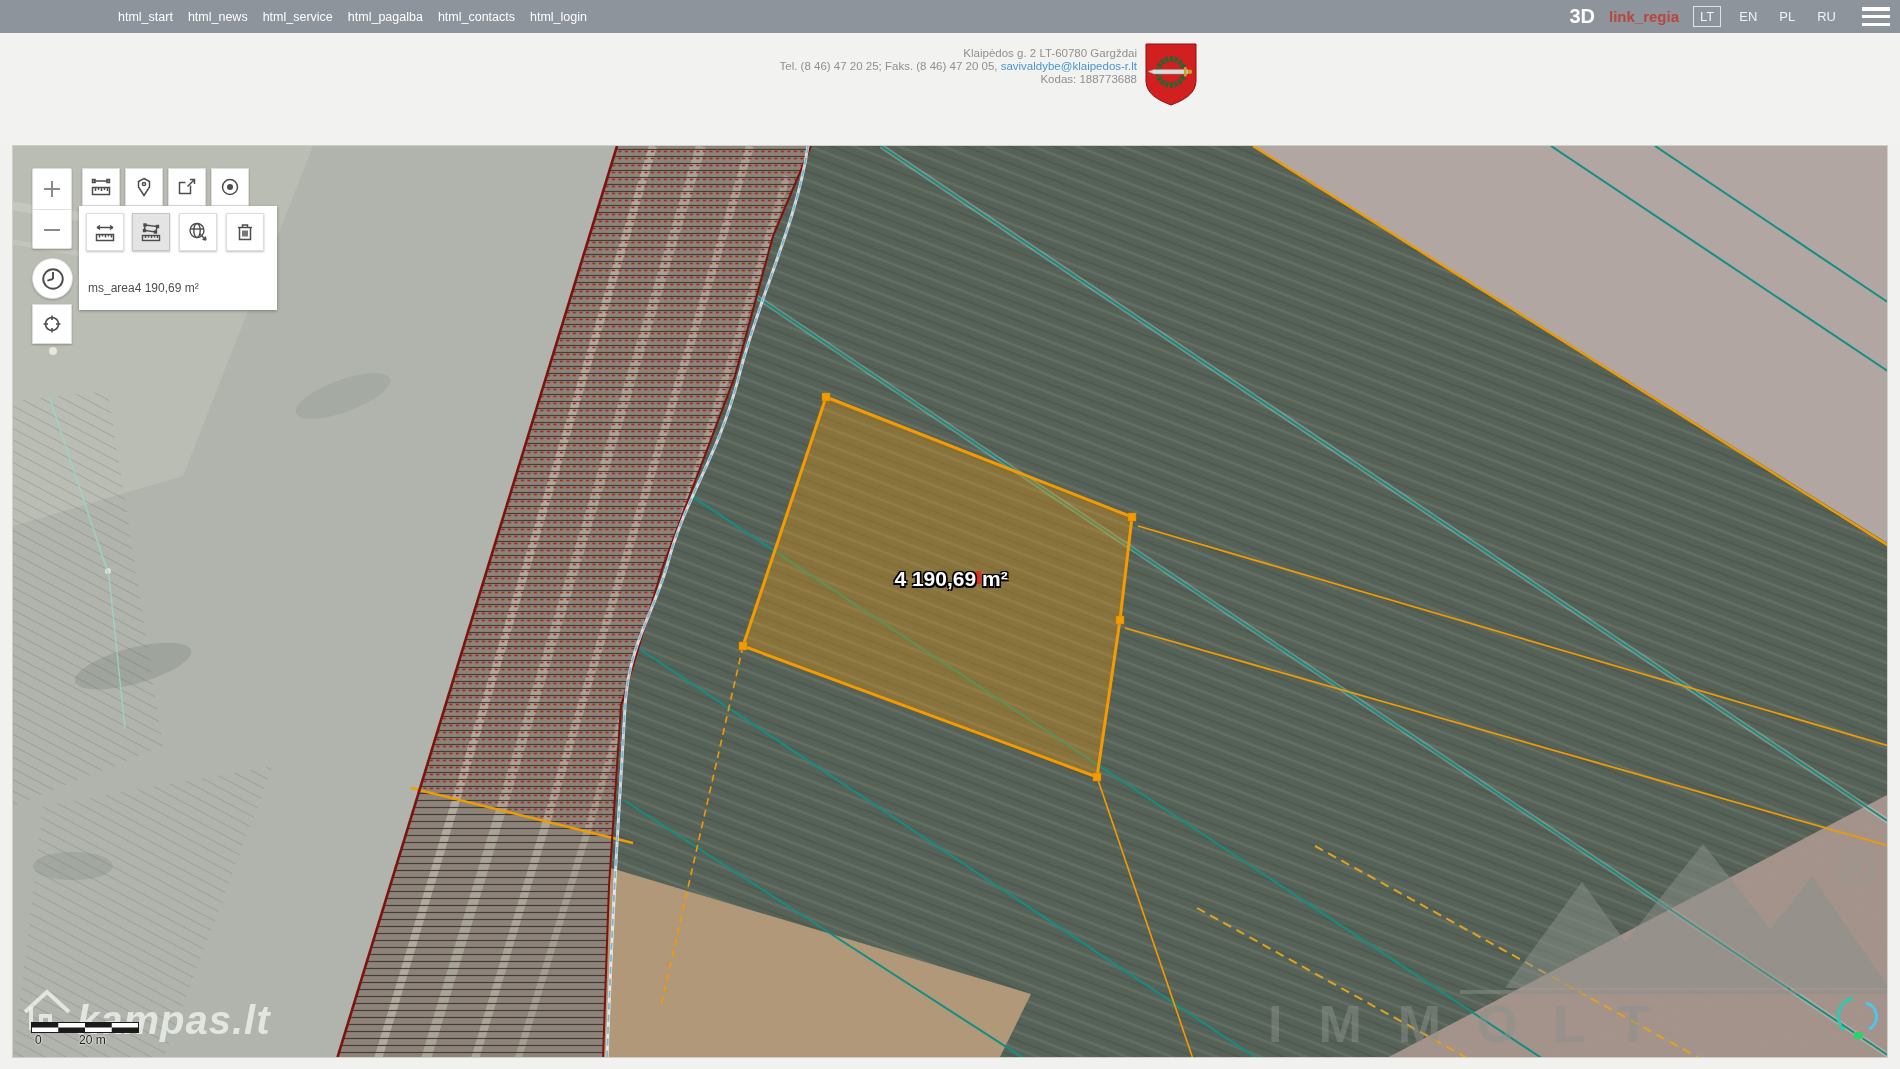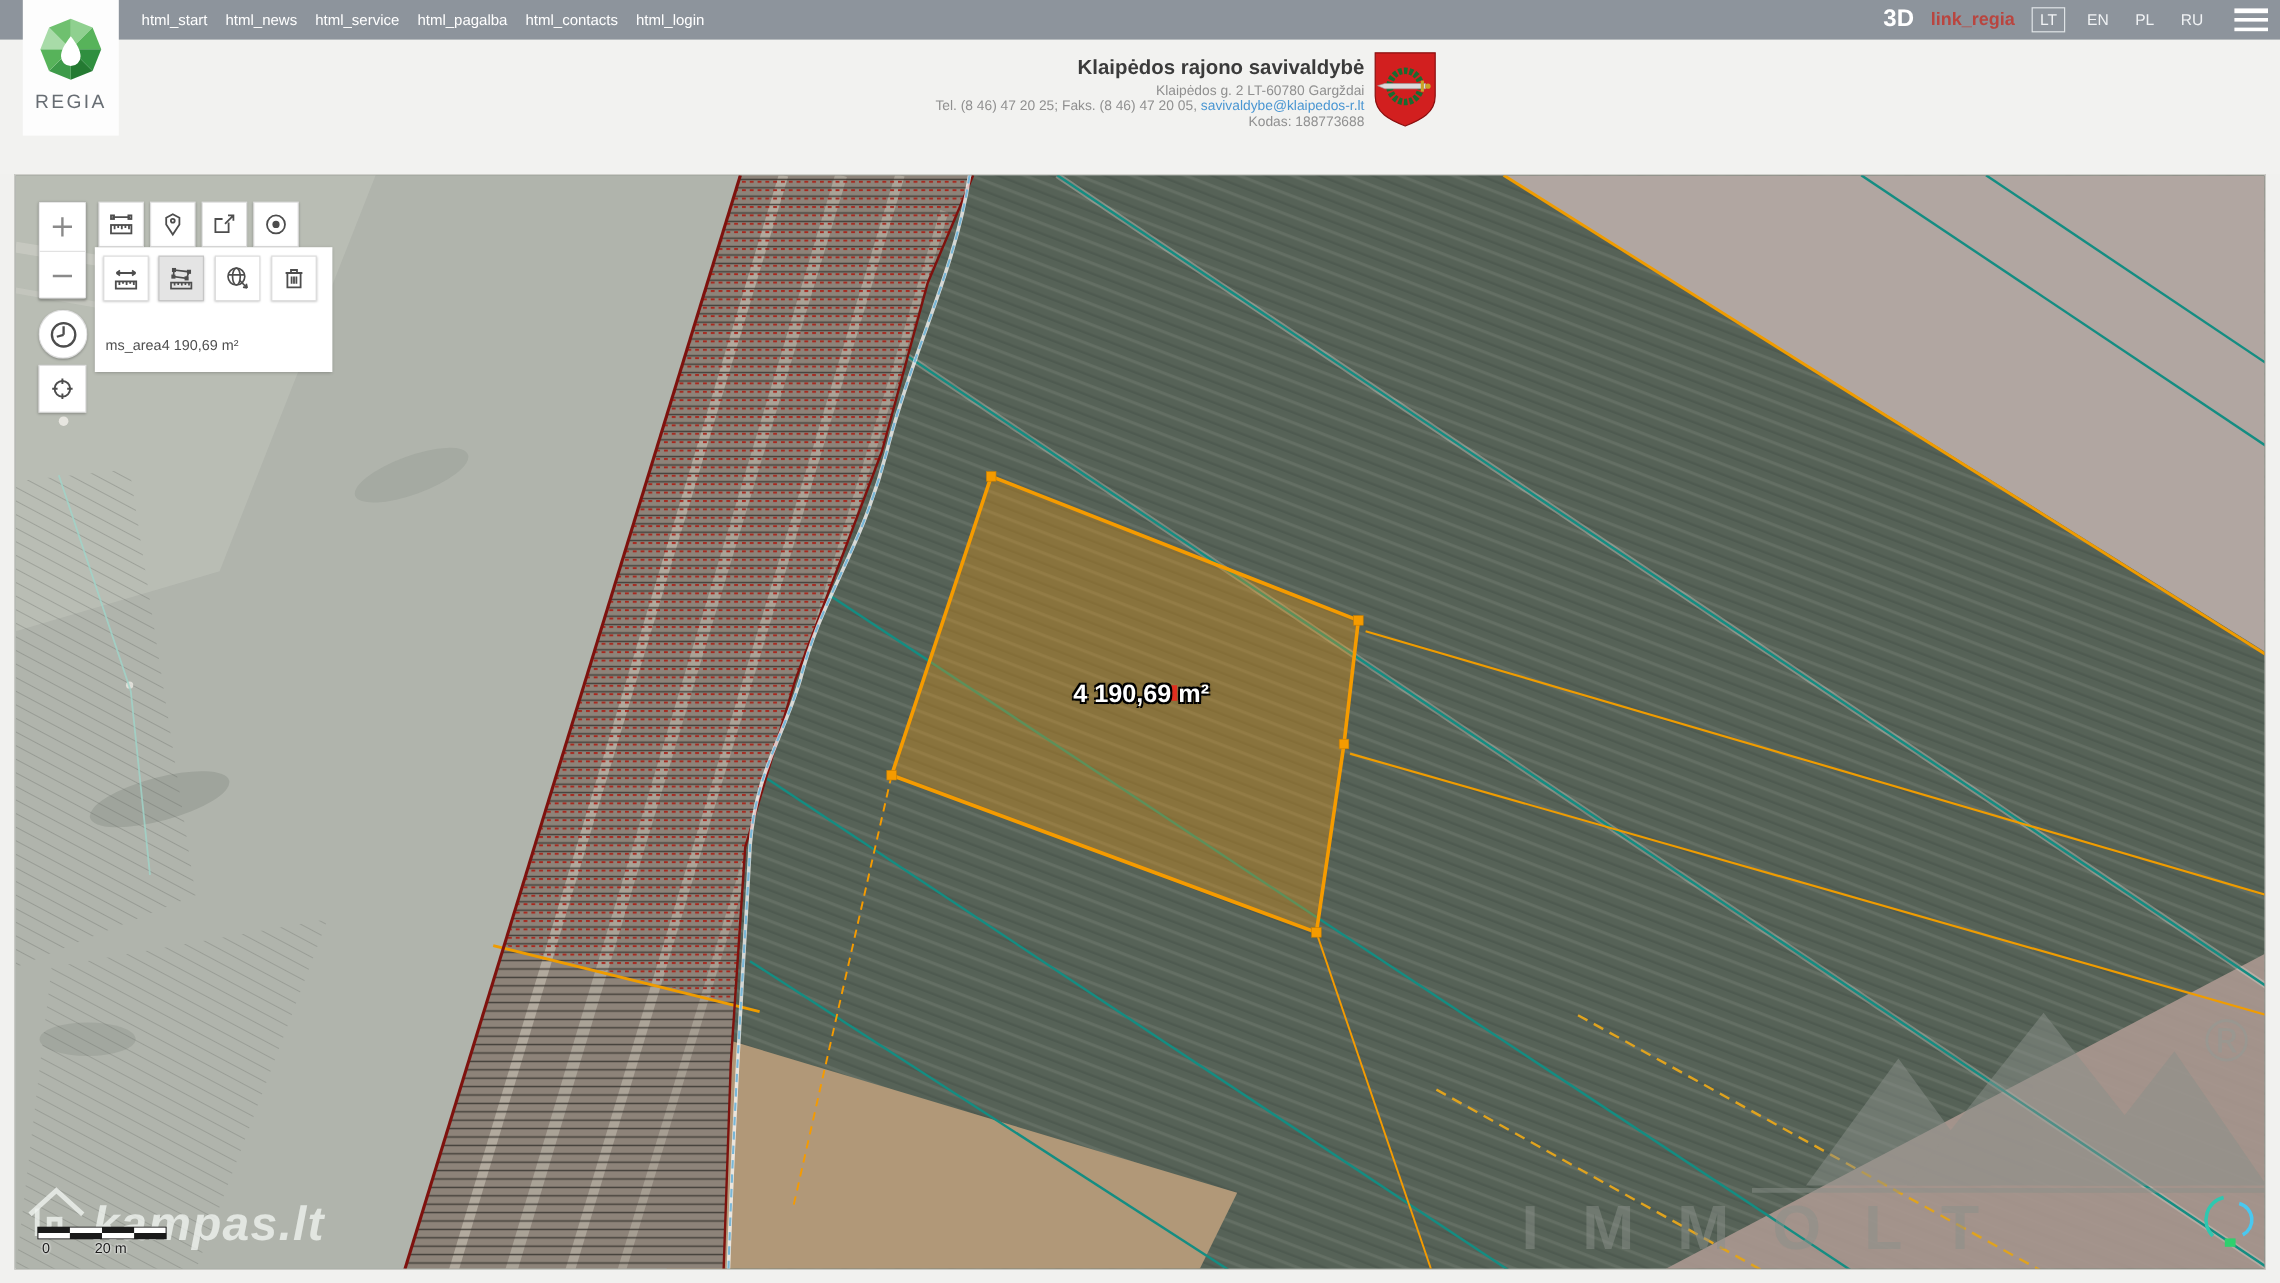--- a/index.html
+++ b/index.html
@@ -85,38 +85,23 @@
       <span class="lang">PL</span>
       <span class="lang">RU</span>
       <div class="burger">
           <span></span>
           <span></span>
           <span></span>
         </div>
     </div>
   </div>
 
-  <div class="logo-box">
-    <svg class="logo-gem" width="58" height="58" viewBox="0 0 64 64">
-      <polygon points="32,32 32,4 52,12" fill="#8fd08f"></polygon>
-      <polygon points="32,32 52,12 60,32" fill="#57b35a"></polygon>
-      <polygon points="32,32 60,32 52,52" fill="#2f8f3f"></polygon>
-      <polygon points="32,32 52,52 32,60" fill="#247a32"></polygon>
-      <polygon points="32,32 32,60 12,52" fill="#3d9a49"></polygon>
-      <polygon points="32,32 12,52 4,32" fill="#57b35a"></polygon>
-      <polygon points="32,32 4,32 12,12" fill="#a8dba8"></polygon>
-      <polygon points="32,32 12,12 32,4" fill="#6fc06f"></polygon>
-      <path d="M32,20 C38,28 41,33 41,38.5 a9,9 0 1,1 -18,0 C23,33 26,28 32,20 Z" fill="#ffffff"></path>
-    </svg>
-    <div class="logo-text">REGIA</div>
-  </div>
 
   <div class="header">
     <div class="org-block">
-      <div class="org-title">Klaipėdos rajono savivaldybė</div>
       <div class="org-line">Klaipėdos g. 2 LT-60780 Gargždai</div>
       <div class="org-line"><span>Tel. (8 46) 47 20 25; Faks. (8 46) 47 20 05, </span><a>savivaldybe@klaipedos-r.lt</a></div>
       <div class="org-line">Kodas: 188773688</div>
     </div>
     <svg class="emblem" width="54" height="66" viewBox="0 0 54 66">
       <path d="M2,2 H52 V38 C52,52 40,58 27,63 C14,58 2,52 2,38 Z" fill="#d21f1f" stroke="#8a1010" stroke-width="1"></path>
       <circle cx="27" cy="30" r="13" fill="none" stroke="#1a6b30" stroke-width="5.5" stroke-dasharray="3,1.6"></circle>
       <path d="M4,29.4 L10,27.6 H44 V32 H10 Z" fill="#dcdcdc" stroke="#9a9a9a" stroke-width="0.5"></path>
       <rect x="40" y="25.2" width="2.6" height="9.2" fill="#c9a227"></rect>
       <circle cx="46" cy="29.8" r="2.2" fill="#c9a227"></circle>

